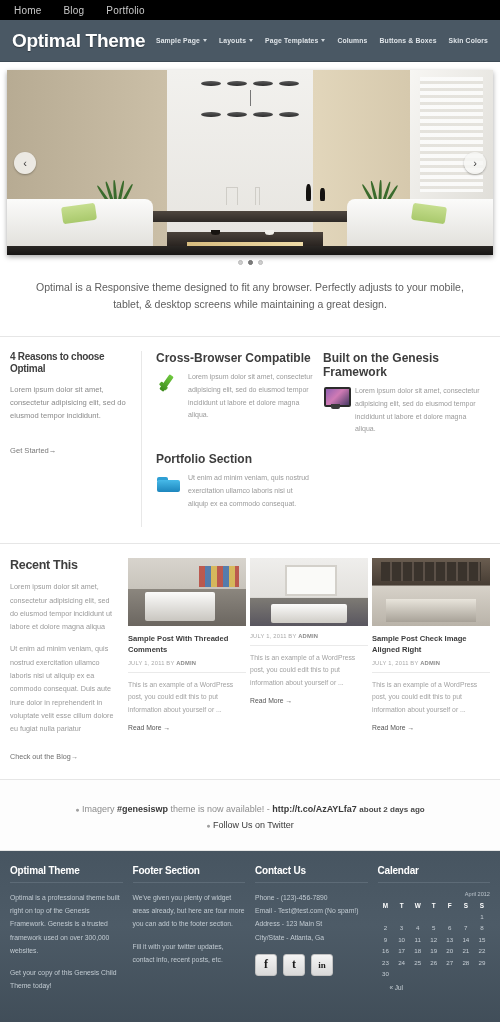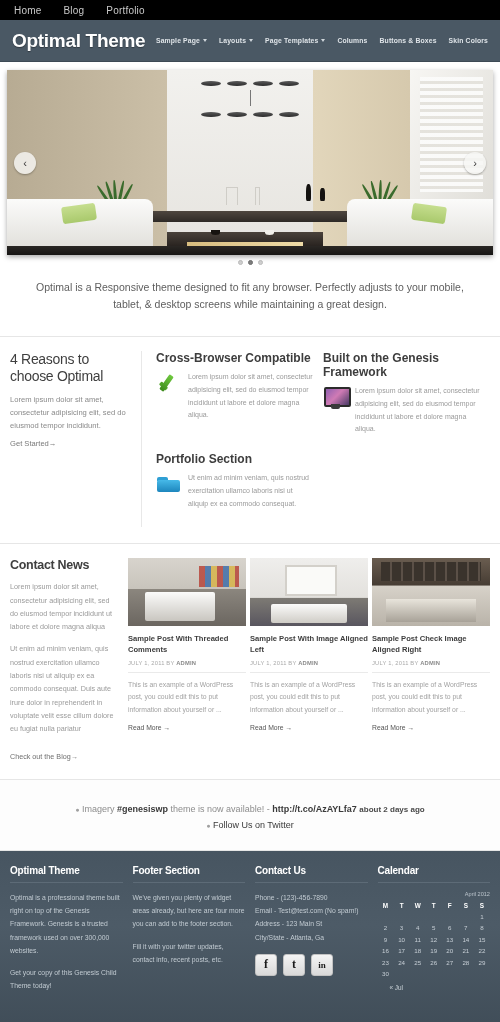--- a/index.html
+++ b/index.html
@@ -124,25 +124,25 @@
   .tagline {
     padding: 14px 30px 22px 30px; text-align: center;
     font-size: 10.5px; line-height: 1.65; color: #5e5e5e;
     border-bottom: 1px solid #e6e6e6;
   }
 
   
   .features { display: flex; padding: 14px 10px 16px 10px; border-bottom: 1px solid #e6e6e6; }
   .feat-left { width: 132px; padding-right: 12px; border-right: 1px solid #e8e8e8; }
   .feat-left h2 {
-    font-size: 14px; font-weight: normal; color: #3f3f3f; line-height: 1.25;
+    font-size: 10px; font-weight: bold; color: #3f3f3f; line-height: 1.25;
     letter-spacing: -.3px; margin-bottom: 7px;
   }
   .feat-left p { font-size: 7.6px; line-height: 1.75; color: #8a8a8a; }
-  .feat-left .link { font-size: 7.6px; color: #7a7a7a; margin-top: 7px; display: block; }
+  .feat-left .link { font-size: 7.6px; color: #7a7a7a; margin-top: 24px; display: block; }
   .feat-right { flex: 1; display: flex; flex-wrap: wrap; padding-left: 14px; }
   .feat-box { width: 50%; padding-right: 10px; margin-bottom: 16px; }
   .feat-box h3 { font-size: 12px; font-weight: bold; color: #3d3d3d; margin-bottom: 6px; }
   .feat-body { display: flex; gap: 6px; }
   .feat-icon { width: 26px; height: 26px; flex: 0 0 26px; position: relative; }
   .feat-box p { font-size: 7px; line-height: 1.85; color: #9a9a9a; }
   
   .ico-check::before {
     content: ""; position: absolute; left: 3px; top: 13px; width: 9px; height: 4px;
     background: #4fa327; transform: rotate(45deg); border-radius: 1px;
@@ -397,41 +397,40 @@
           <span class="feat-icon ico-folder"></span>
           <p>Ut enim ad minim veniam, quis nostrud exercitation ullamco laboris nisi ut aliquip ex ea commodo consequat.</p>
         </div>
       </div>
 
     </div>
   </div>
 
   <div class="news">
     <div class="news-left">
-      <h2>Contact News</h2>
+      <h2>Recent This</h2>
       <p>Lorem ipsum dolor sit amet, consectetur adipisicing elit, sed do eiusmod tempor incididunt ut labore et dolore magna aliqua</p>
       <p>Ut enim ad minim veniam, quis nostrud exercitation ullamco laboris nisi ut aliquip ex ea commodo consequat. Duis aute irure dolor in reprehenderit in voluptate velit esse cillum dolore eu fugiat nulla pariatur</p>
       <a class="link">Check out the Blog→</a>
     </div>
     <div class="news-right">
 
       <div class="post">
         <div class="post-thumb t1"></div>
         <h3>Sample Post With Threaded Comments</h3>
         <div class="meta">
           <span>JULY 1, 2011 BY</span>
           <span class="author">ADMIN</span>
         </div>
         <p class="excerpt">This is an example of a WordPress post, you could edit this to put information about yourself or ...</p>
         <a class="read-more">Read More →</a>
       </div>
 
       <div class="post">
         <div class="post-thumb t2"></div>
-        <h3>Sample Post With Image Aligned Left</h3>
         <div class="meta">
           <span>JULY 1, 2011 BY</span>
           <span class="author">ADMIN</span>
         </div>
         <p class="excerpt">This is an example of a WordPress post, you could edit this to put information about yourself or ...</p>
         <a class="read-more">Read More →</a>
       </div>
 
       <div class="post">
         <div class="post-thumb t3"></div>

